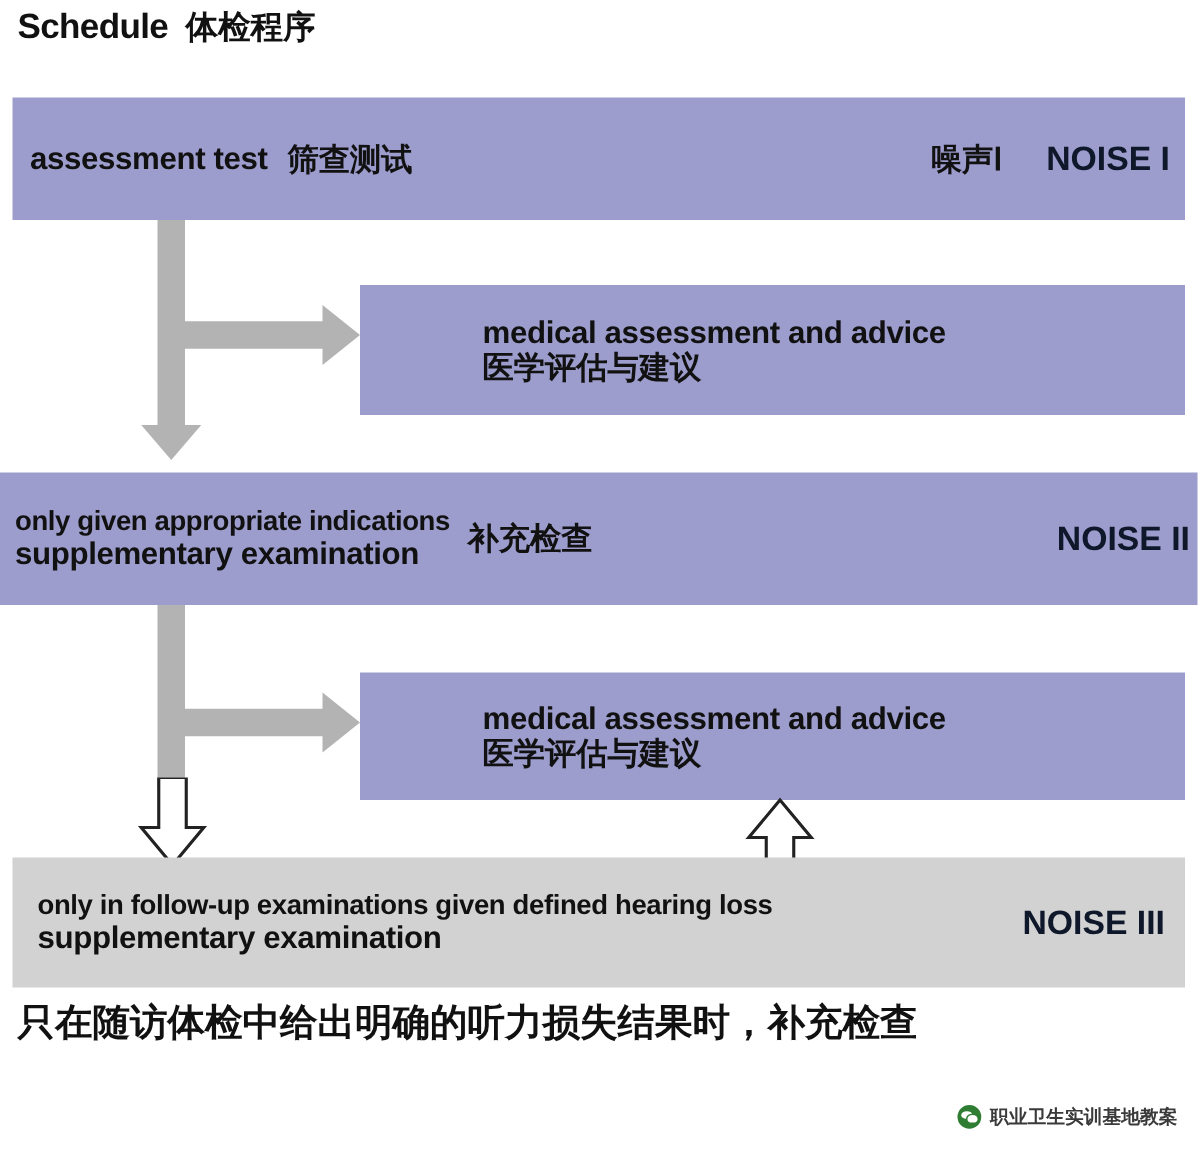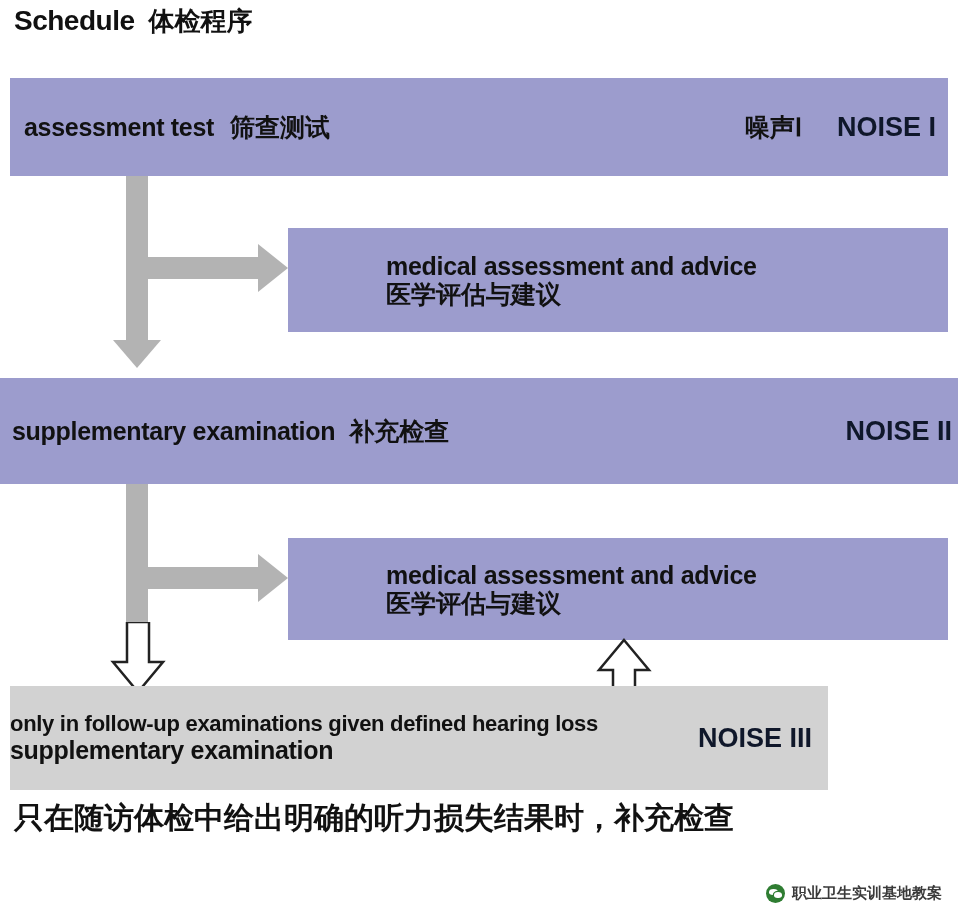--- a/index.html
+++ b/index.html
@@ -106,21 +106,22 @@
   #bar-supplementary {
     left: 0px; top: 378px; width: 958px; height: 106px;
   }
   
   #bar-medical-2 {
     left: 288px; top: 538px; width: 660px; height: 102px;
     padding-left: 98px;
   }
   
   #bar-followup {
-    left: 10px; top: 686px; width: 818px; height: 104px;
+    left: 10px; top: 686px; width: 938px; height: 104px;
+    padding-left: 20px;
   }
 
   .stack {
     display: flex;
     flex-direction: column;
     justify-content: center;
     line-height: 1.12;
   }
 
   
@@ -228,20 +229,21 @@
 
   <div class="bar bar-purple" id="bar-medical-1">
     <div class="stack">
       <span class="line-en">medical assessment and advice</span>
       <span class="line-zh">医学评估与建议</span>
     </div>
   </div>
 
   <div class="bar bar-purple" id="bar-supplementary">
     <div class="stack" style="padding-left:12px;">
+      <span class="line-en small">only given appropriate indications</span>
       <span class="line-en">supplementary examination</span>
     </div>
     <div class="stack" style="margin-left:14px;">
       <span class="line-zh">补充检查</span>
     </div>
     <span class="tag" style="right:6px;">NOISE II</span>
   </div>
 
   <div class="gray-vline" style="left:126px; top:484px; width:22px; height:148px;"></div>
 

